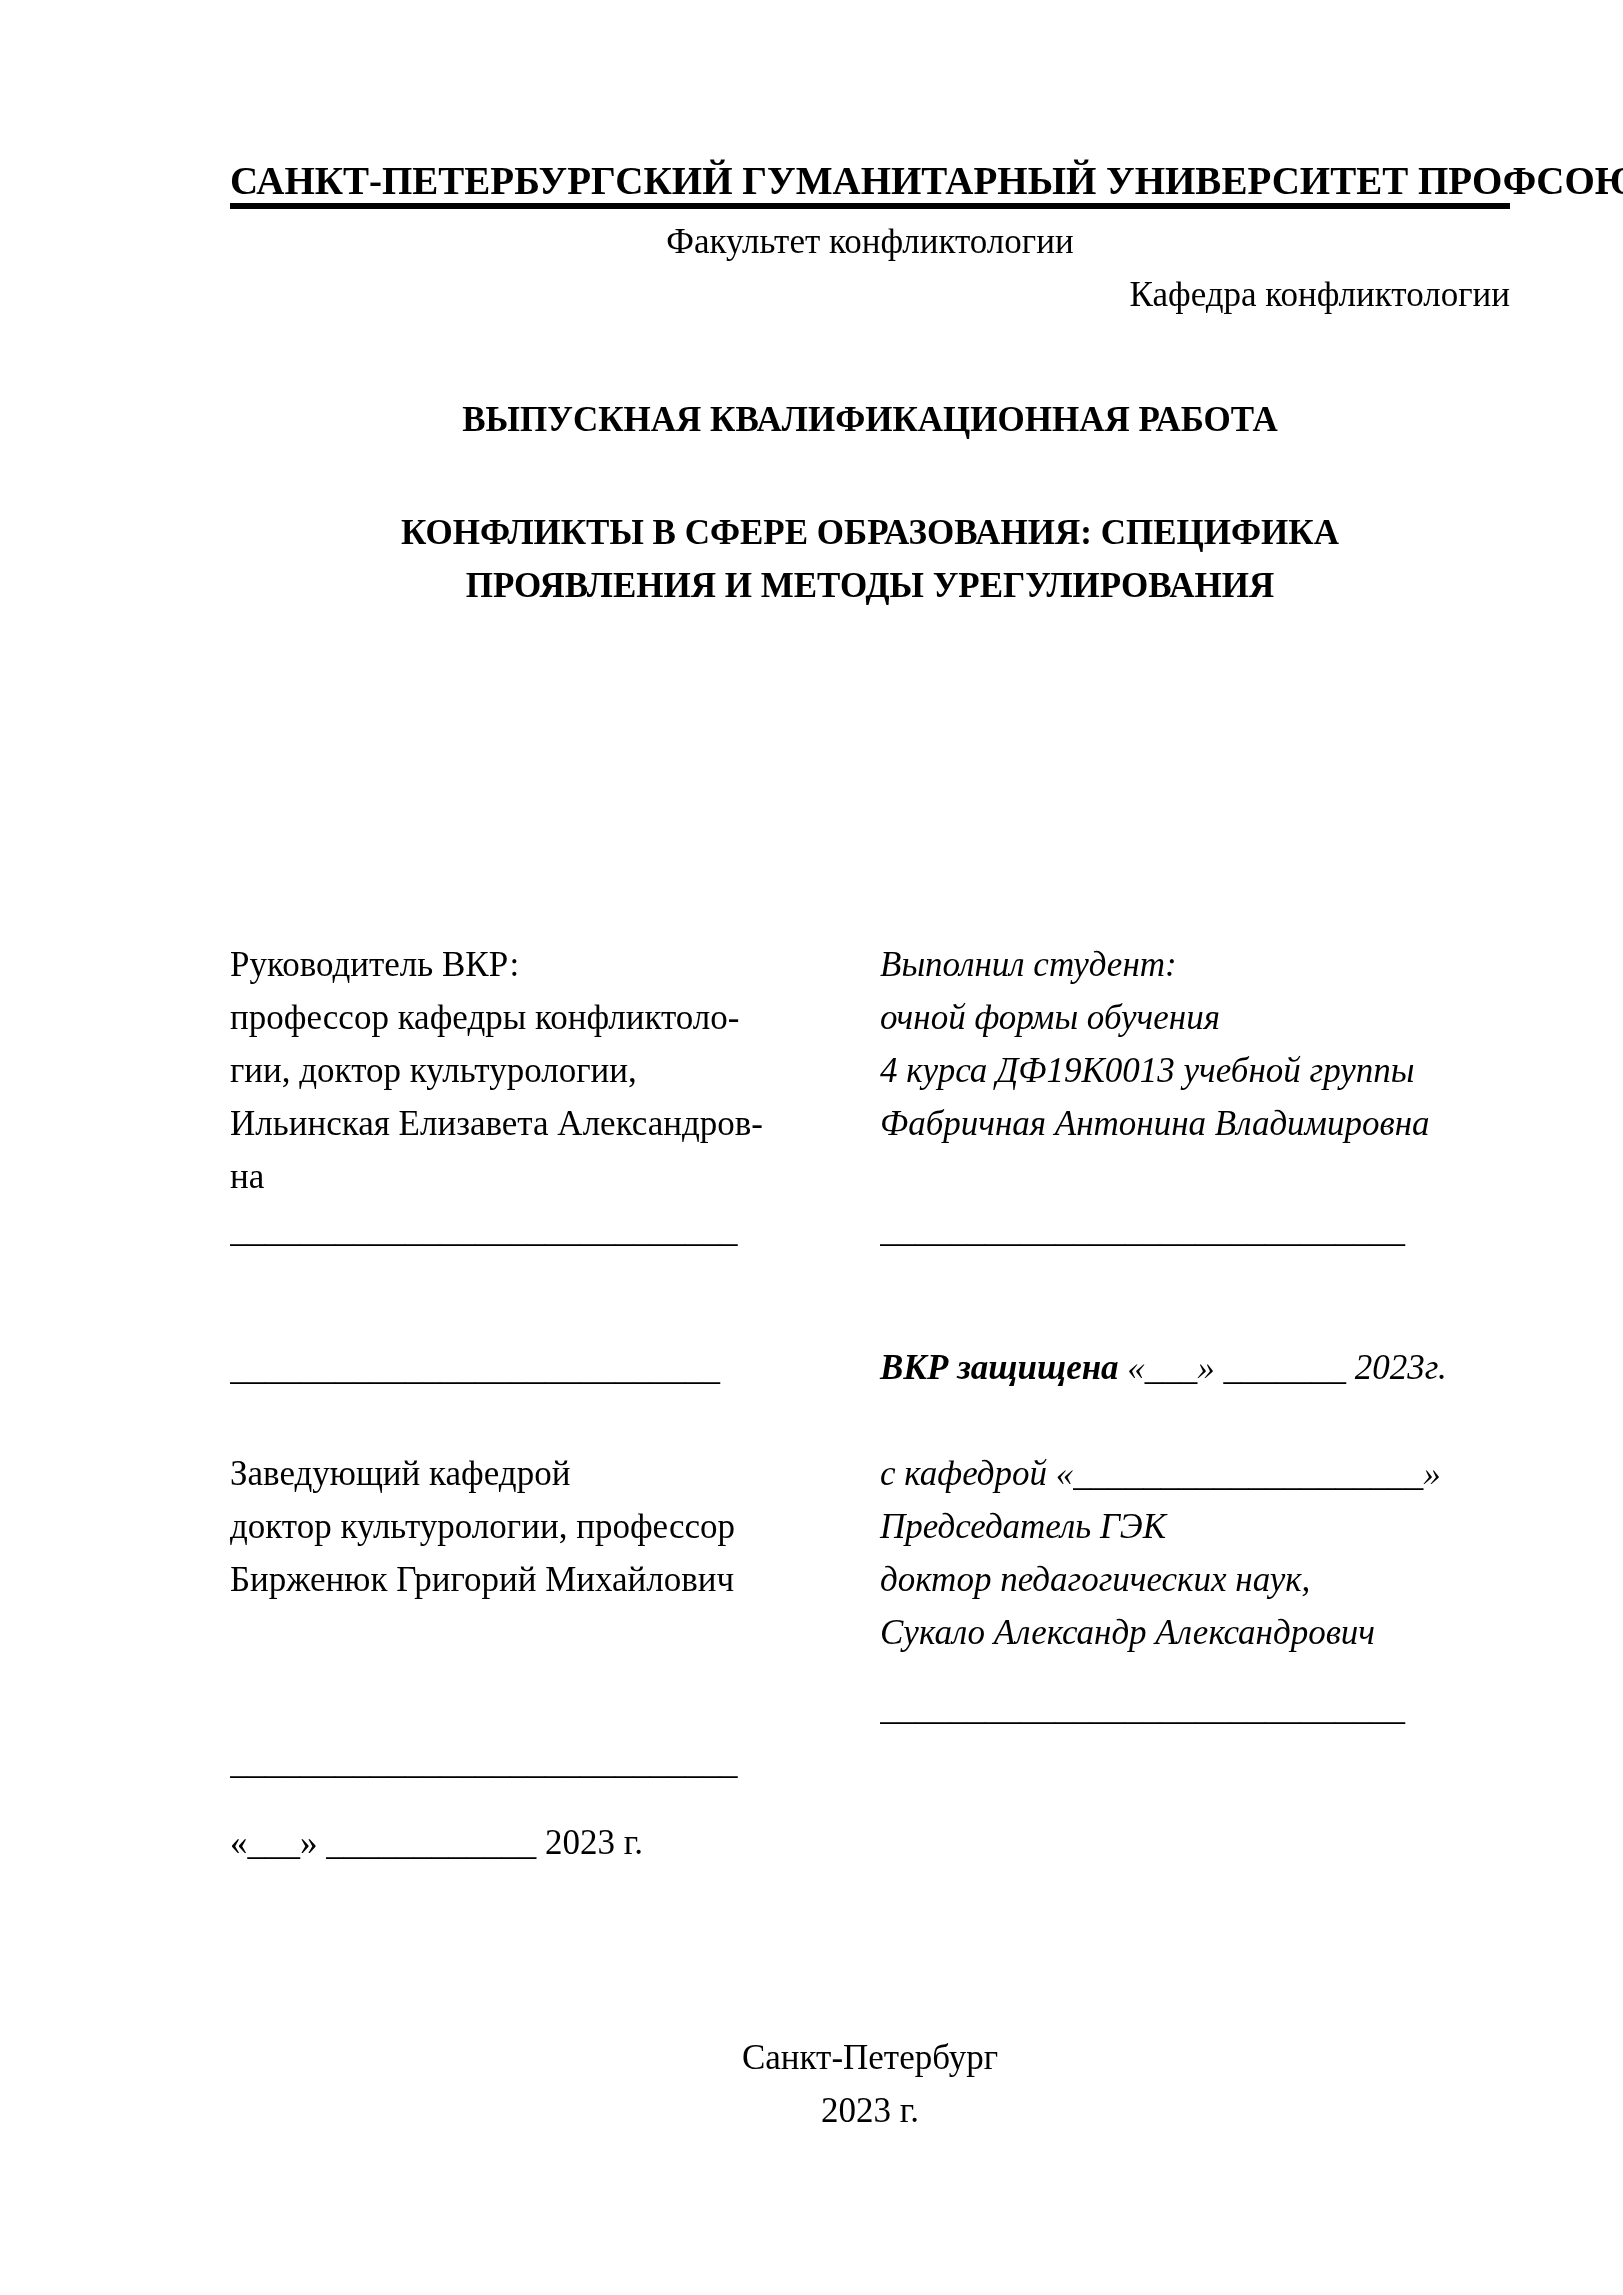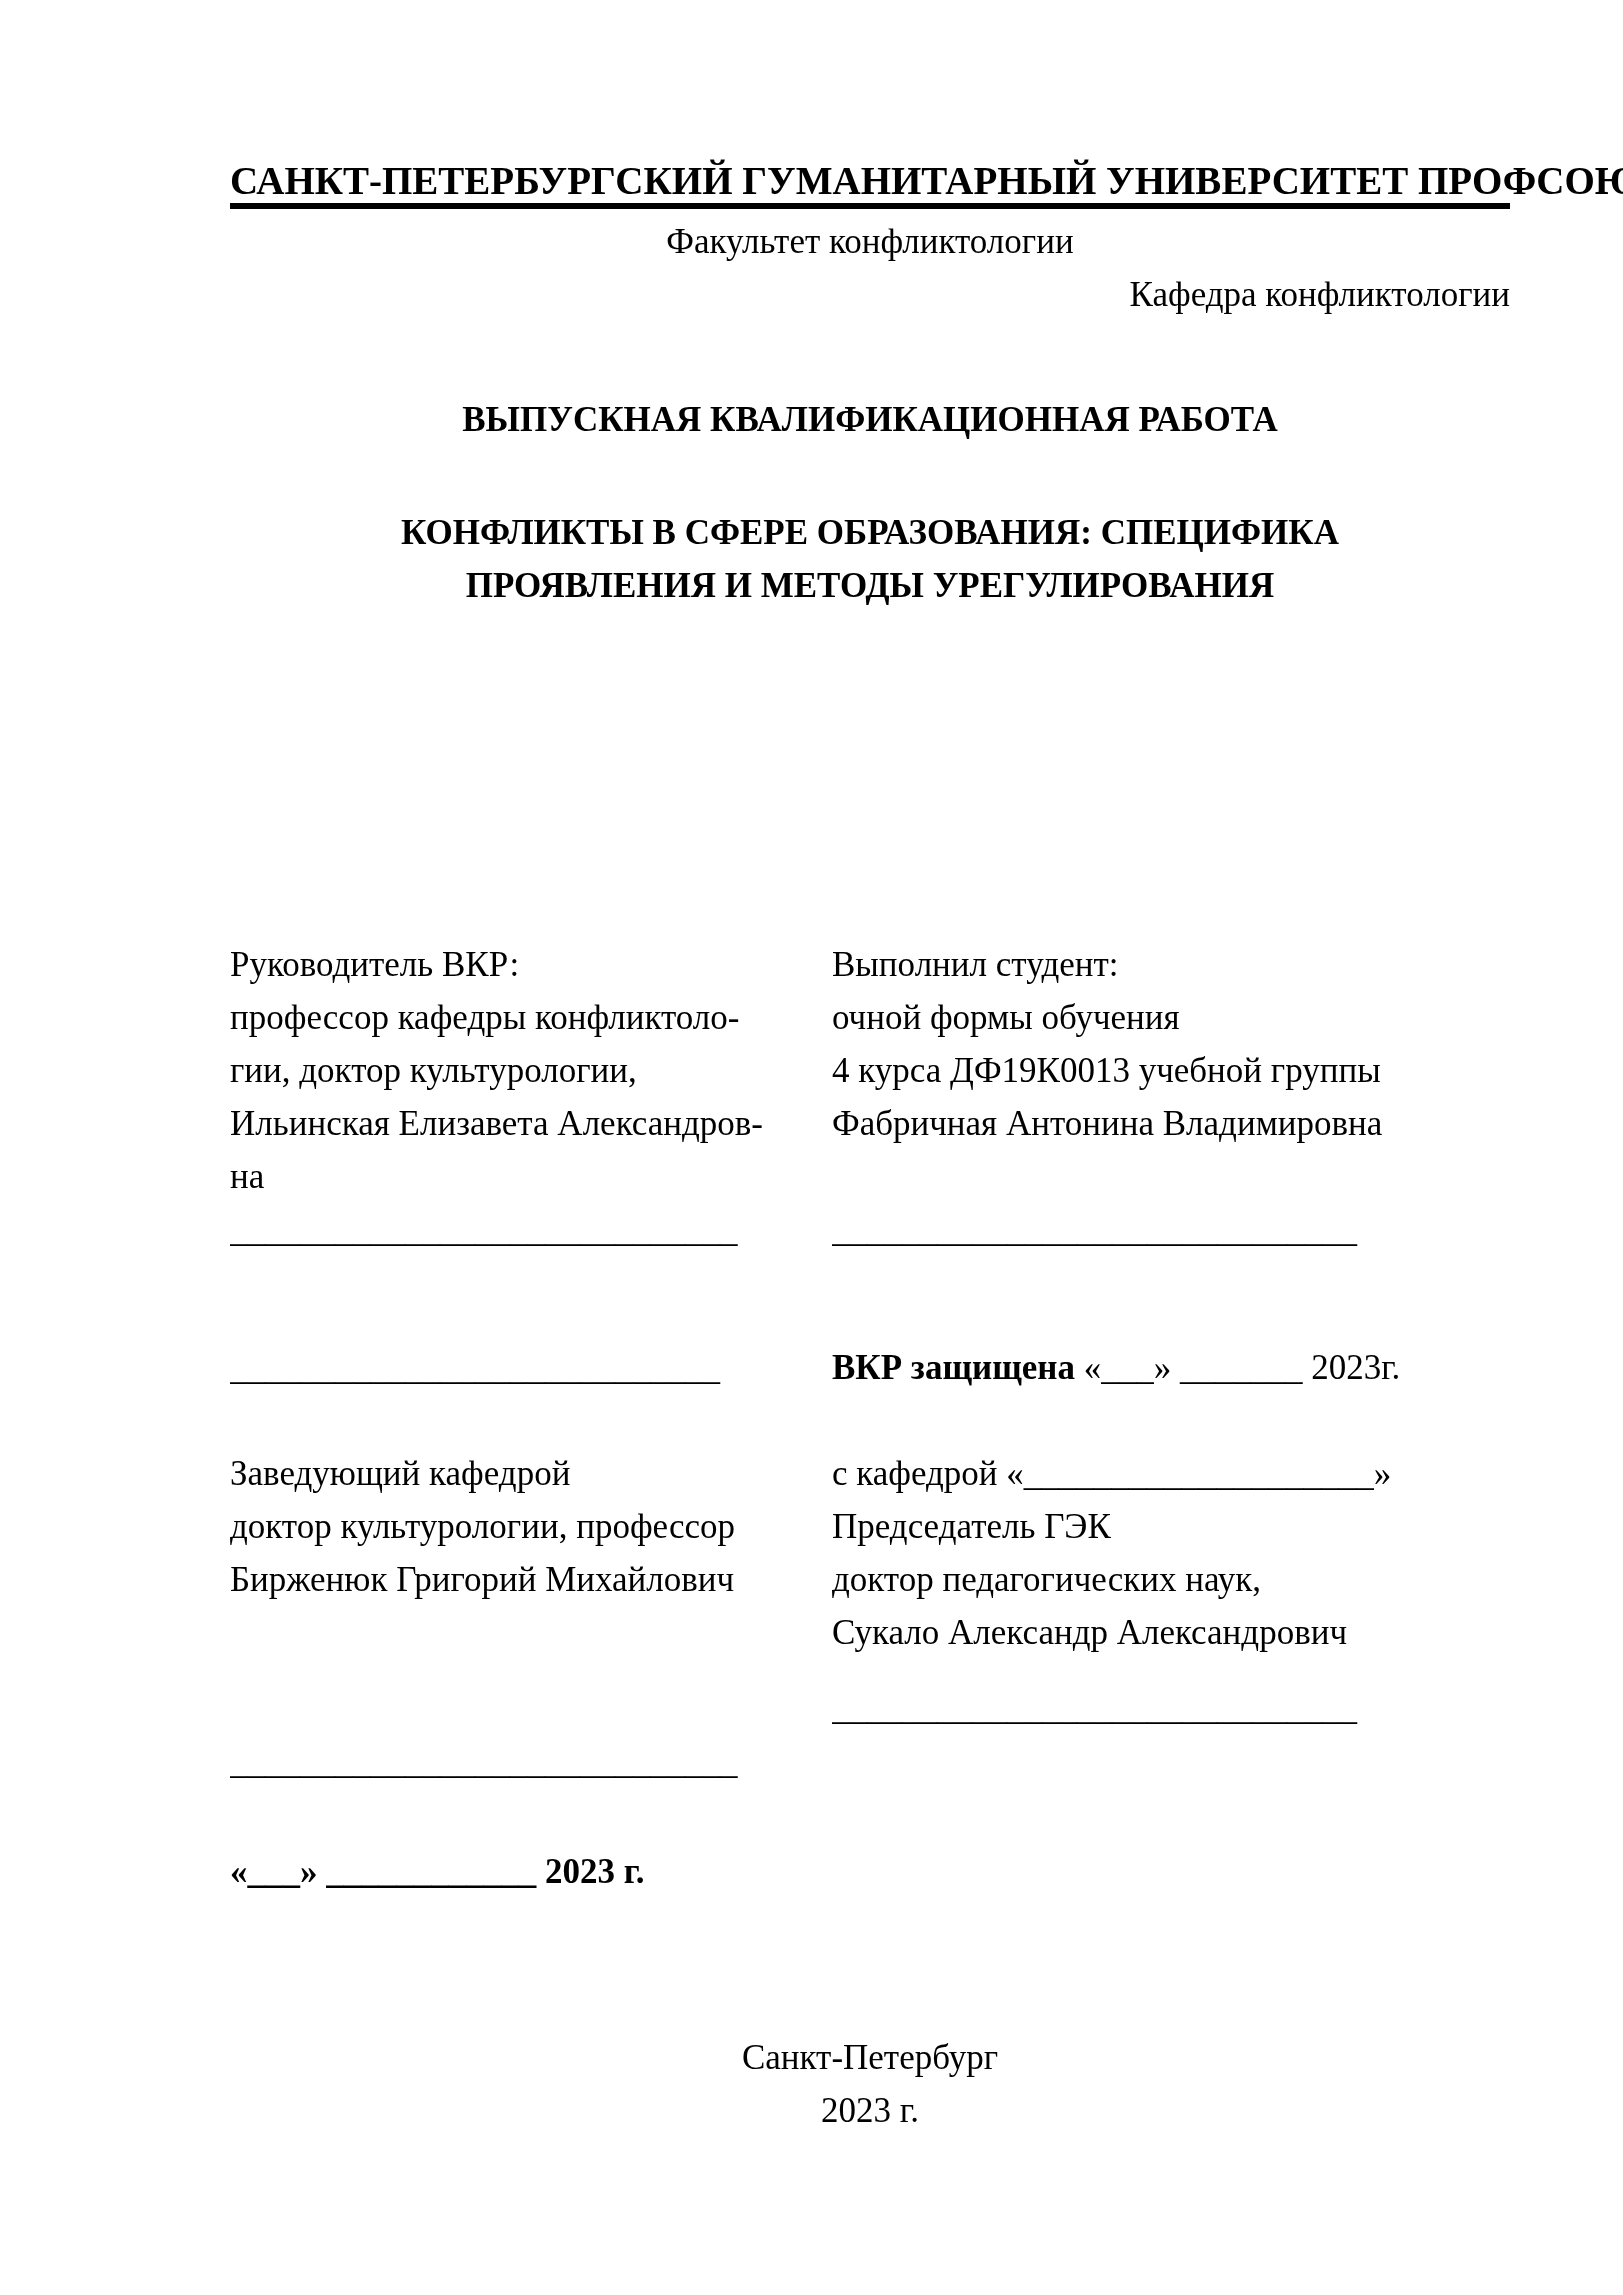--- a/index.html
+++ b/index.html
@@ -17,27 +17,27 @@
   .center{text-align:center;}
   .right{text-align:right;}
   .bold{font-weight:bold;}
   .header-title{
     font-size:39px;line-height:47px;font-weight:bold;
     text-align:center;white-space:nowrap;
   }
   .rule{height:6.3px;background:#000;}
   .col{position:absolute;top:938px;}
   .col-left{left:230px;width:608px;}
-  .col-right{left:832px;width:663px;}
+  .col-right{left:880px;width:663px;font-style:italic;}
   .sig{overflow:hidden;}
   .sig-u1{margin-top:0;}
   .sig-u2{margin-top:85px;}
   .head-block{margin-top:53px;}
   .sig-u3-left{margin-top:129px;}
-  .date-line{margin-top:57px;font-weight:bold;}
+  .date-line{margin-top:28px;}
   .sig-u1-right{margin-top:53px;}
   .defended{margin-top:85px;}
   .grade{margin-top:53px;}
   .sig-u3-right{margin-top:22px;}
   .footer{top:2031px;}
 </style>
 </head>
 <body>
 
 <div class="page">

